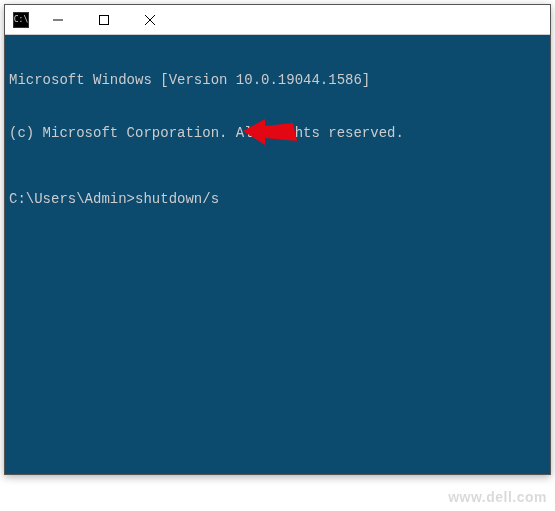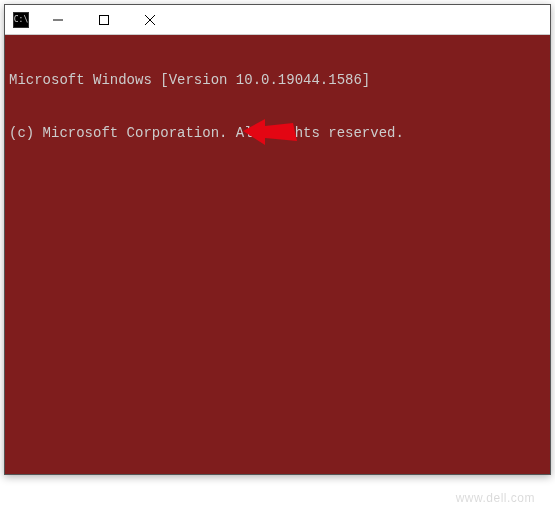--- a/index.html
+++ b/index.html
@@ -60,46 +60,47 @@
       height: 100%;
       display: flex;
       align-items: center;
       justify-content: center;
       background: #fff;
       cursor: pointer;
     }
     .win-btn svg { stroke: #000; }
     .terminal {
       flex: 1;
-      background: #7f1d1d;
+      background: #0c4a6e;
       color: #ccc;
       font-family: Consolas, "Courier New", monospace;
       font-size: 14px;
       line-height: 1.25;
       padding: 2px 4px;
       white-space: pre;
       overflow: hidden;
       position: relative;
     }
     .terminal .line { white-space: pre; }
     .prompt-line { margin-top: 1em; }
     .arrow {
       position: absolute;
       left: 238px;
       top: 82px;
       pointer-events: none;
     }
     .watermark {
       position: absolute;
-      right: 20px;
+      right: 8px;
       bottom: 6px;
-      font-size: 12px;
+      font-size: 14px;
       color: rgba(0,0,0,0.15);
       font-family: Arial, sans-serif;
       letter-spacing: 0.5px;
+      font-weight: bold;
     }
   </style>
 </head>
 <body>
 
 <div class="window">
   <div class="titlebar">
     <div class="app-icon">C:\</div>
     <div class="win-controls">
       <div class="win-btn" title="Minimize">
@@ -116,19 +117,20 @@
         <svg width="10" height="10">
             <line x1="0" y1="0" x2="10" y2="10" stroke-width="1"></line>
             <line x1="10" y1="0" x2="0" y2="10" stroke-width="1"></line>
           </svg>
       </div>
     </div>
   </div>
   <div class="terminal">
     <div class="line">Microsoft Windows [Version 10.0.19044.1586]</div>
     <div class="line">(c) Microsoft Corporation. All rights reserved.</div>
+    <div class="line prompt-line"><span>C:\Users\Admin&gt;</span><span>shutdown/s</span></div>
     <svg class="arrow" width="60" height="40">
       <polygon points="0,14 22,2 22,9 50,6 54,24 22,21 22,28" fill="#e30613"></polygon>
     </svg>
   </div>
 </div>
 
 <div class="watermark">www.dell.com</div>
 
 </body></html>

